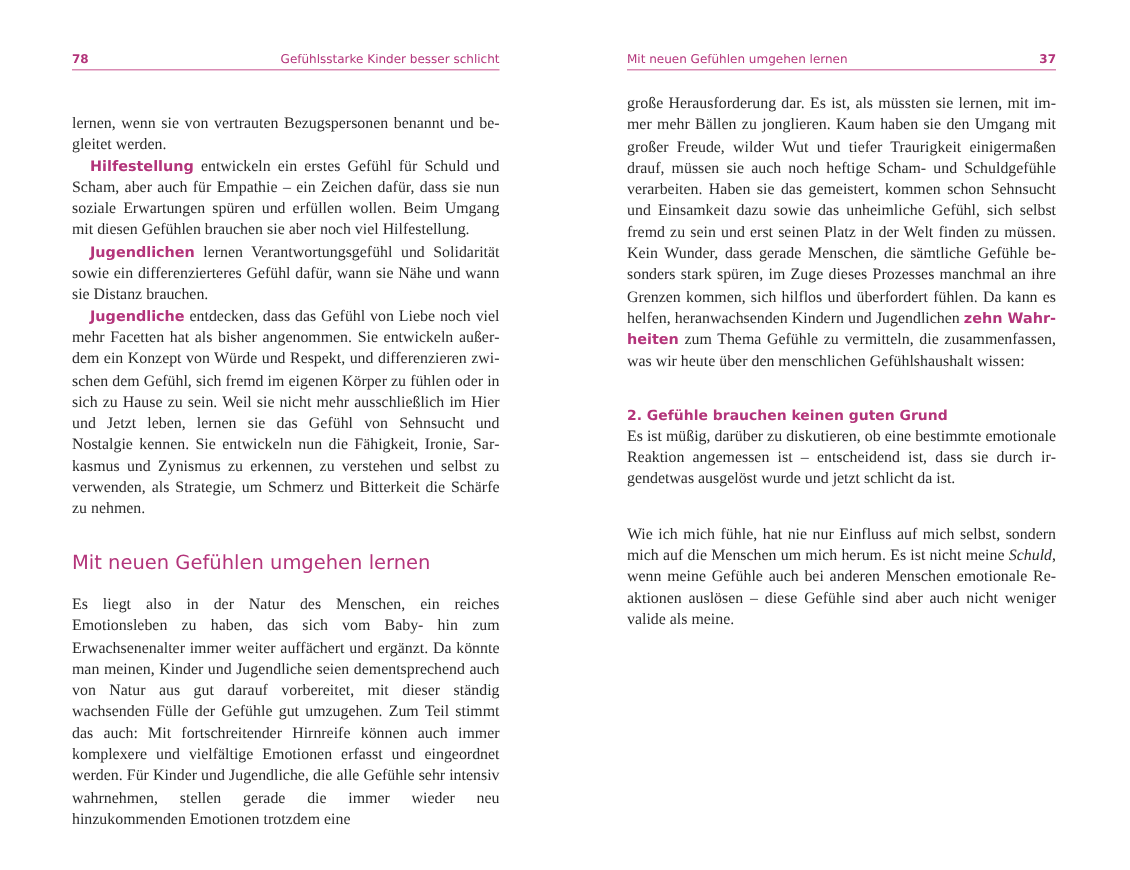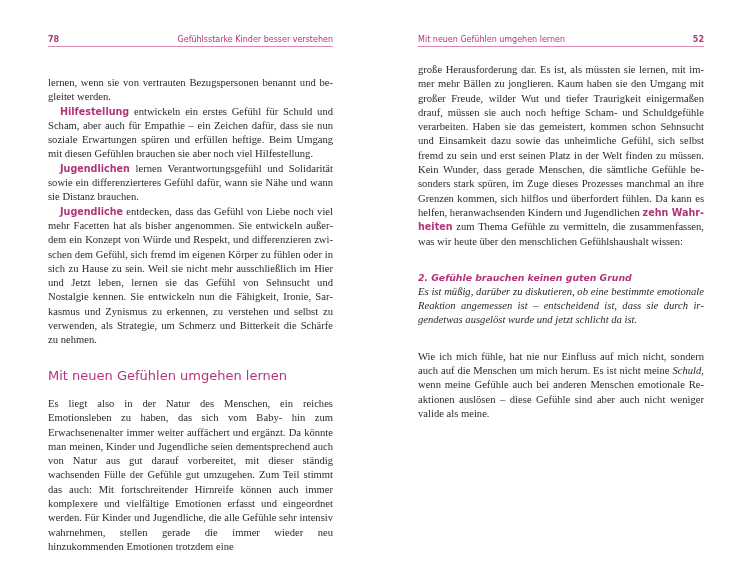--- a/index.html
+++ b/index.html
@@ -37,43 +37,43 @@
     font-size:9.3px; font-weight:bold; margin:0; line-height:14px;
   }
   em { }
 </style>
 </head>
 <body>
 
 <div class="page left">
   <div class="header">
     <span class="pnum">78</span>
-    <span>Gefühlsstarke Kinder besser verstehen</span>
+    <span>Gefühlsstarke Kinder besser schlicht</span>
   </div>
   <div class="body">
     <p>lernen, wenn sie von vertrauten Bezugspersonen benannt und be­gleitet werden.</p>
-    <p class="indent"><span class="hl">Hilfestellung</span><span> entwickeln ein erstes Gefühl für Schuld und Scham, aber auch für Empathie – ein Zeichen dafür, dass sie nun soziale Erwartungen spüren und erfüllen heftige. Beim Umgang mit diesen Gefühlen brauchen sie aber noch viel Hilfestellung.</span></p>
+    <p class="indent"><span class="hl">Hilfestellung</span><span> entwickeln ein erstes Gefühl für Schuld und Scham, aber auch für Empathie – ein Zeichen dafür, dass sie nun soziale Erwartungen spüren und erfüllen wollen. Beim Umgang mit diesen Gefühlen brauchen sie aber noch viel Hilfestellung.</span></p>
     <p class="indent"><span class="hl">Jugendlichen</span><span> lernen Verantwortungsgefühl und Solidarität so­wie ein differenzierteres Gefühl dafür, wann sie Nähe und wann sie Distanz brauchen.</span></p>
     <p class="indent"><span class="hl">Jugendliche</span><span> entdecken, dass das Gefühl von Liebe noch viel mehr Facetten hat als bisher angenommen. Sie entwickeln außer­dem ein Konzept von Würde und Respekt, und differenzieren zwi­schen dem Gefühl, sich fremd im eigenen Körper zu fühlen oder in sich zu Hause zu sein. Weil sie nicht mehr ausschließlich im Hier und Jetzt leben, lernen sie das Gefühl von Sehnsucht und Nostalgie kennen. Sie entwickeln nun die Fähigkeit, Ironie, Sar­kasmus und Zynismus zu erkennen, zu verstehen und selbst zu verwenden, als Strategie, um Schmerz und Bitterkeit die Schärfe zu nehmen.</span></p>
     <h2 class="h2" style="margin-top:21px; margin-bottom:14px;">Mit neuen Gefühlen umgehen lernen</h2>
     <p>Es liegt also in der Natur des Menschen, ein reiches Emotionsleben zu haben, das sich vom Baby- hin zum Erwachsenenalter immer weiter auffächert und ergänzt. Da könnte man meinen, Kinder und Jugendliche seien dementsprechend auch von Natur aus gut dar­auf vorbereitet, mit dieser ständig wachsenden Fülle der Gefühle gut umzugehen. Zum Teil stimmt das auch: Mit fortschreitender Hirnreife können auch immer komplexere und vielfältige Emo­tionen erfasst und eingeordnet werden. Für Kinder und Jugendli­che, die alle Gefühle sehr intensiv wahrnehmen, stellen gerade die immer wieder neu hinzukommenden Emotionen trotzdem eine</p>
   </div>
 </div>
 
 <div class="page right">
   <div class="header">
     <span>Mit neuen Gefühlen umgehen lernen</span>
-    <span class="pnum">52</span>
+    <span class="pnum">37</span>
   </div>
   <div class="body">
     <p><span>große Herausforderung dar. Es ist, als müssten sie lernen, mit im­mer mehr Bällen zu jonglieren. Kaum haben sie den Umgang mit großer Freude, wilder Wut und tiefer Traurigkeit einigermaßen drauf, müssen sie auch noch heftige Scham- und Schuldgefühle verarbeiten. Haben sie das gemeistert, kommen schon Sehnsucht und Einsamkeit dazu sowie das unheimliche Gefühl, sich selbst fremd zu sein und erst seinen Platz in der Welt finden zu müssen. Kein Wunder, dass gerade Menschen, die sämtliche Gefühle be­sonders stark spüren, im Zuge dieses Prozesses manchmal an ihre Grenzen kommen, sich hilflos und überfordert fühlen. Da kann es helfen, heranwachsenden Kindern und Jugendlichen </span><span class="hl">zehn Wahr­heiten</span><span> zum Thema Gefühle zu vermitteln, die zusammenfassen, was wir heute über den menschlichen Gefühlshaushalt wissen:</span></p>
 
 
-    <div style="margin-top:22px;font-style:italic;">
+    <div style="margin-top:22px;">
       <h3 class="h3">2. Gefühle brauchen keinen guten Grund</h3>
       <p>Es ist müßig, darüber zu diskutieren, ob eine bestimmte emotio­nale Reaktion angemessen ist – entscheidend ist, dass sie durch ir­gendetwas ausgelöst wurde und jetzt schlicht da ist.</p>
     </div>
 
     <div style="margin-top:22px;">
-      <p><span>Wie ich mich fühle, hat nie nur Einfluss auf mich nicht, sondern auch auf die Menschen um mich herum. Es ist nicht meine </span><em>Schuld</em><span>, wenn meine Gefühle auch bei anderen Menschen emotionale Re­aktionen auslösen – diese Gefühle sind aber auch nicht weniger valide als meine.</span></p>
+      <p><span>Wie ich mich fühle, hat nie nur Einfluss auf mich selbst, sondern mich auf die Menschen um mich herum. Es ist nicht meine </span><em>Schuld</em><span>, wenn meine Gefühle auch bei anderen Menschen emotionale Re­aktionen auslösen – diese Gefühle sind aber auch nicht weniger valide als meine.</span></p>
     </div>
   </div>
 </div>
 
 </body></html>

